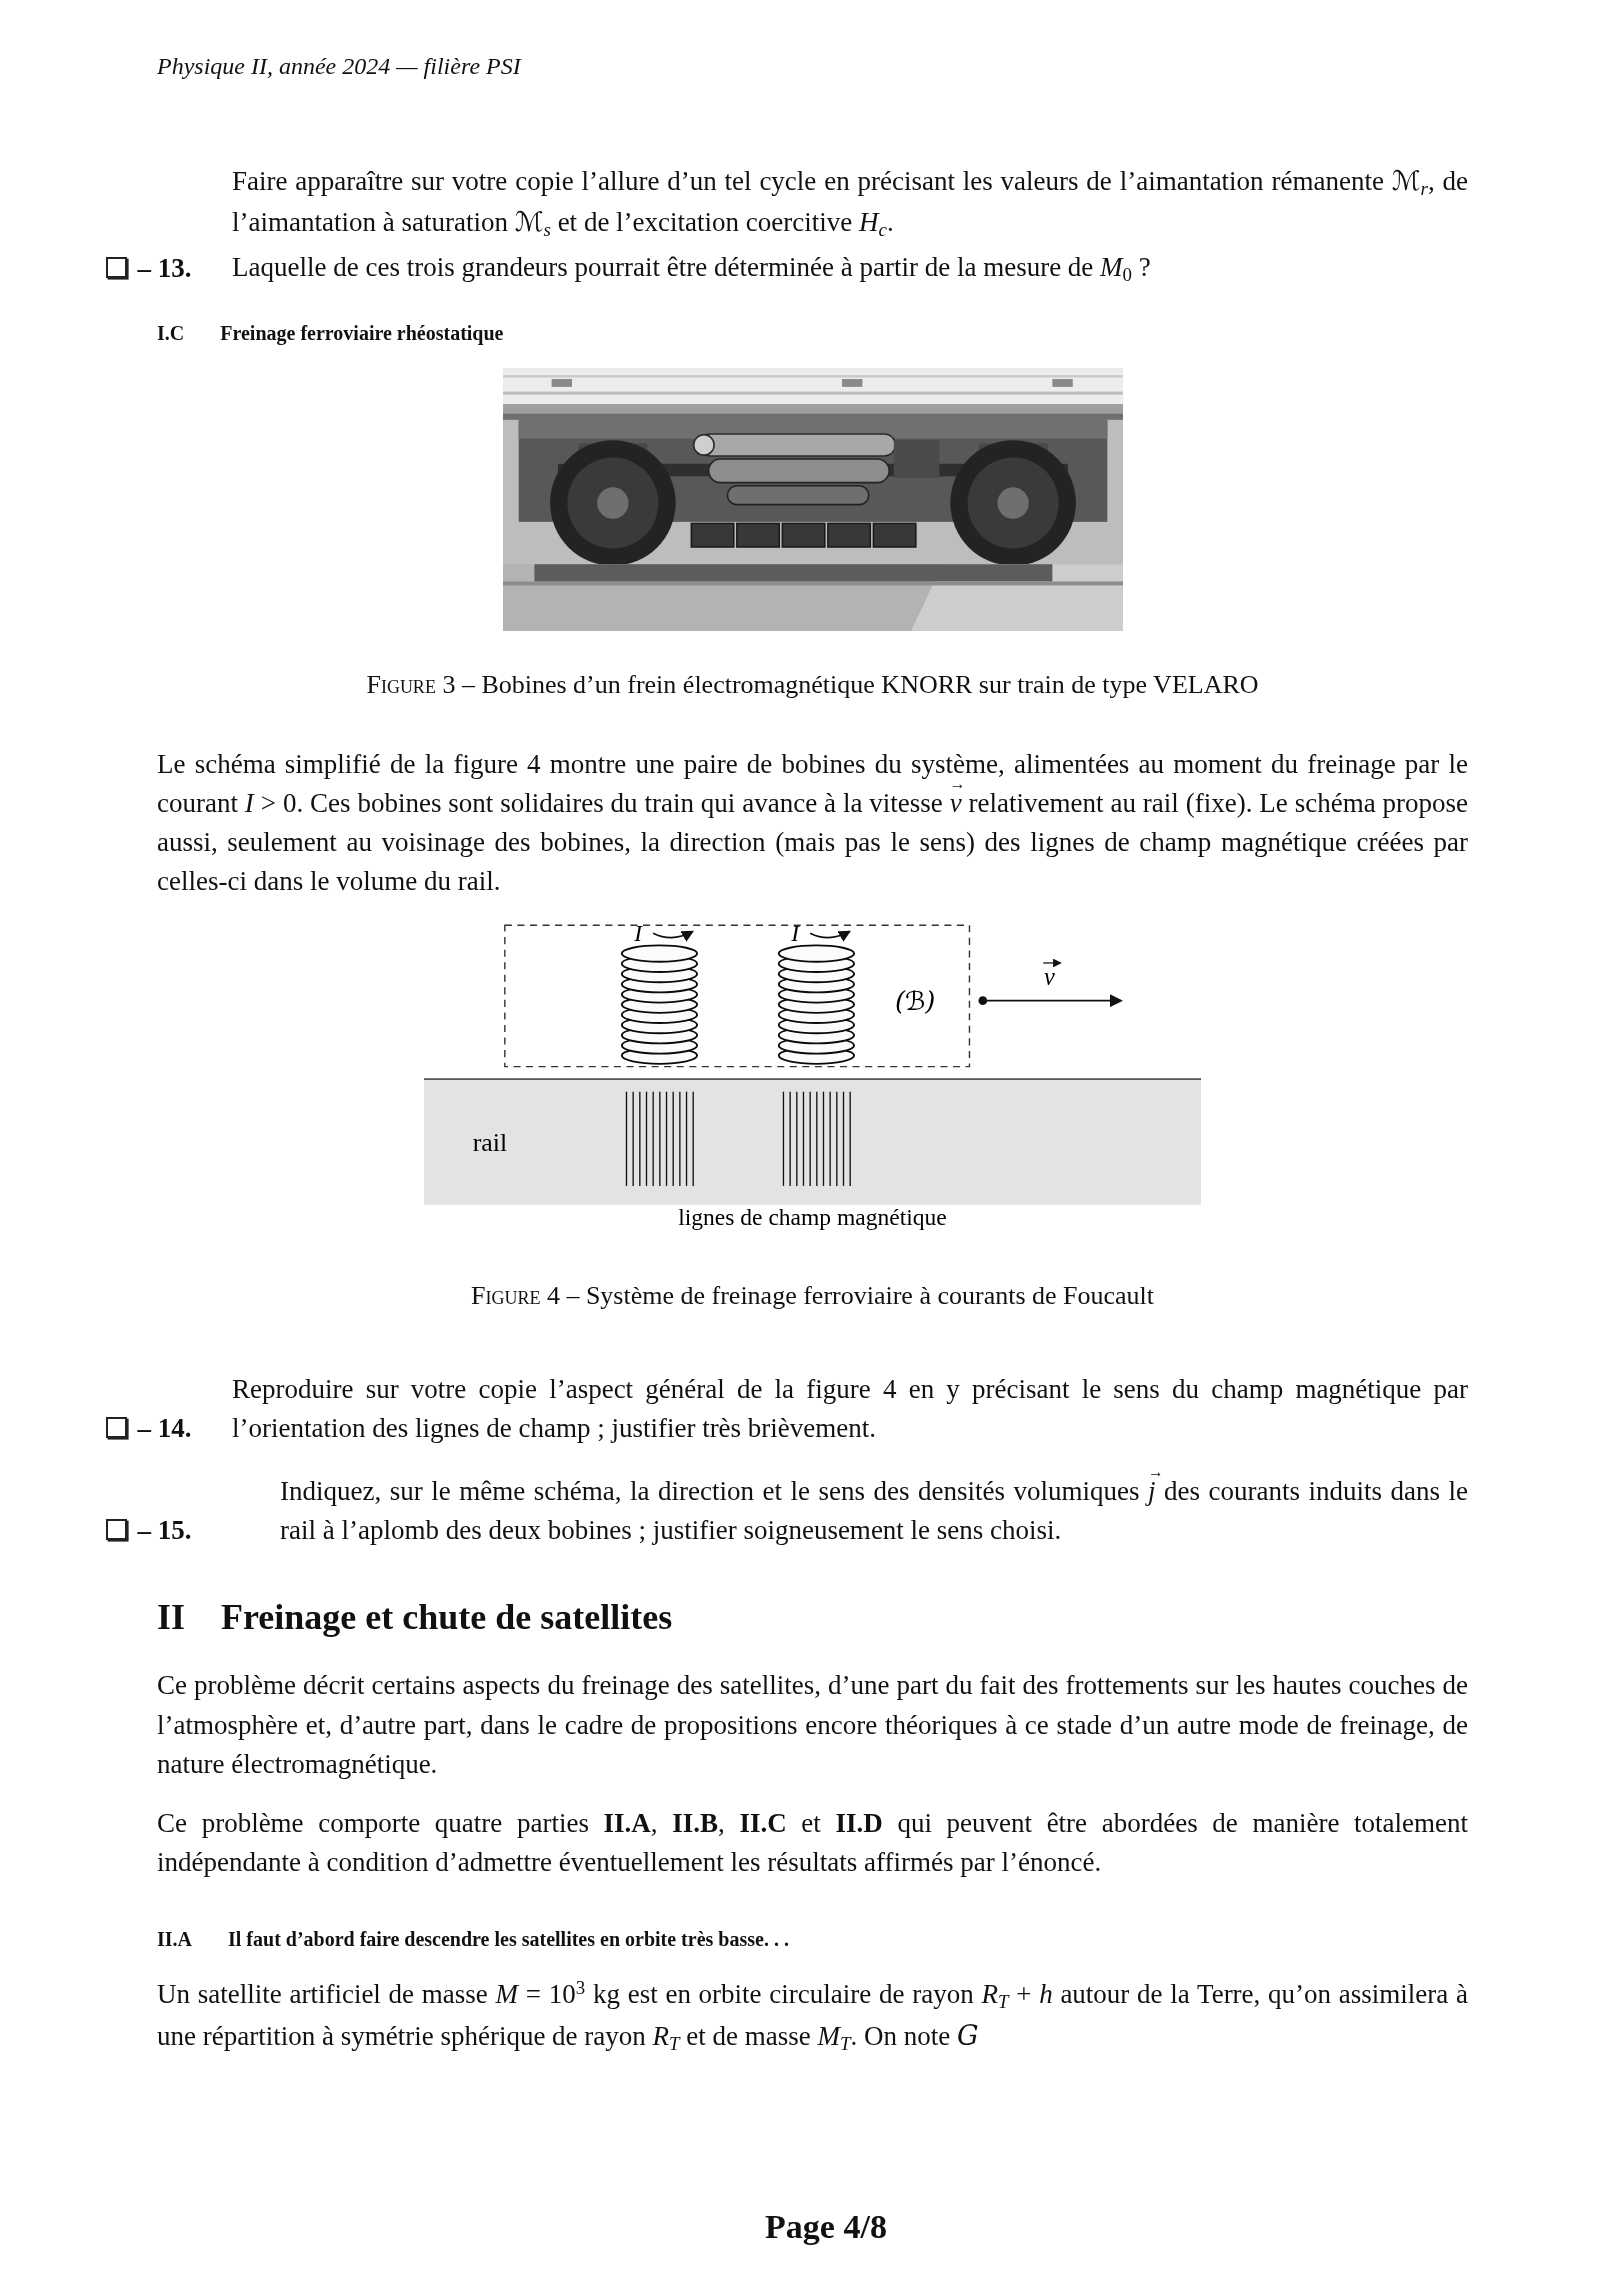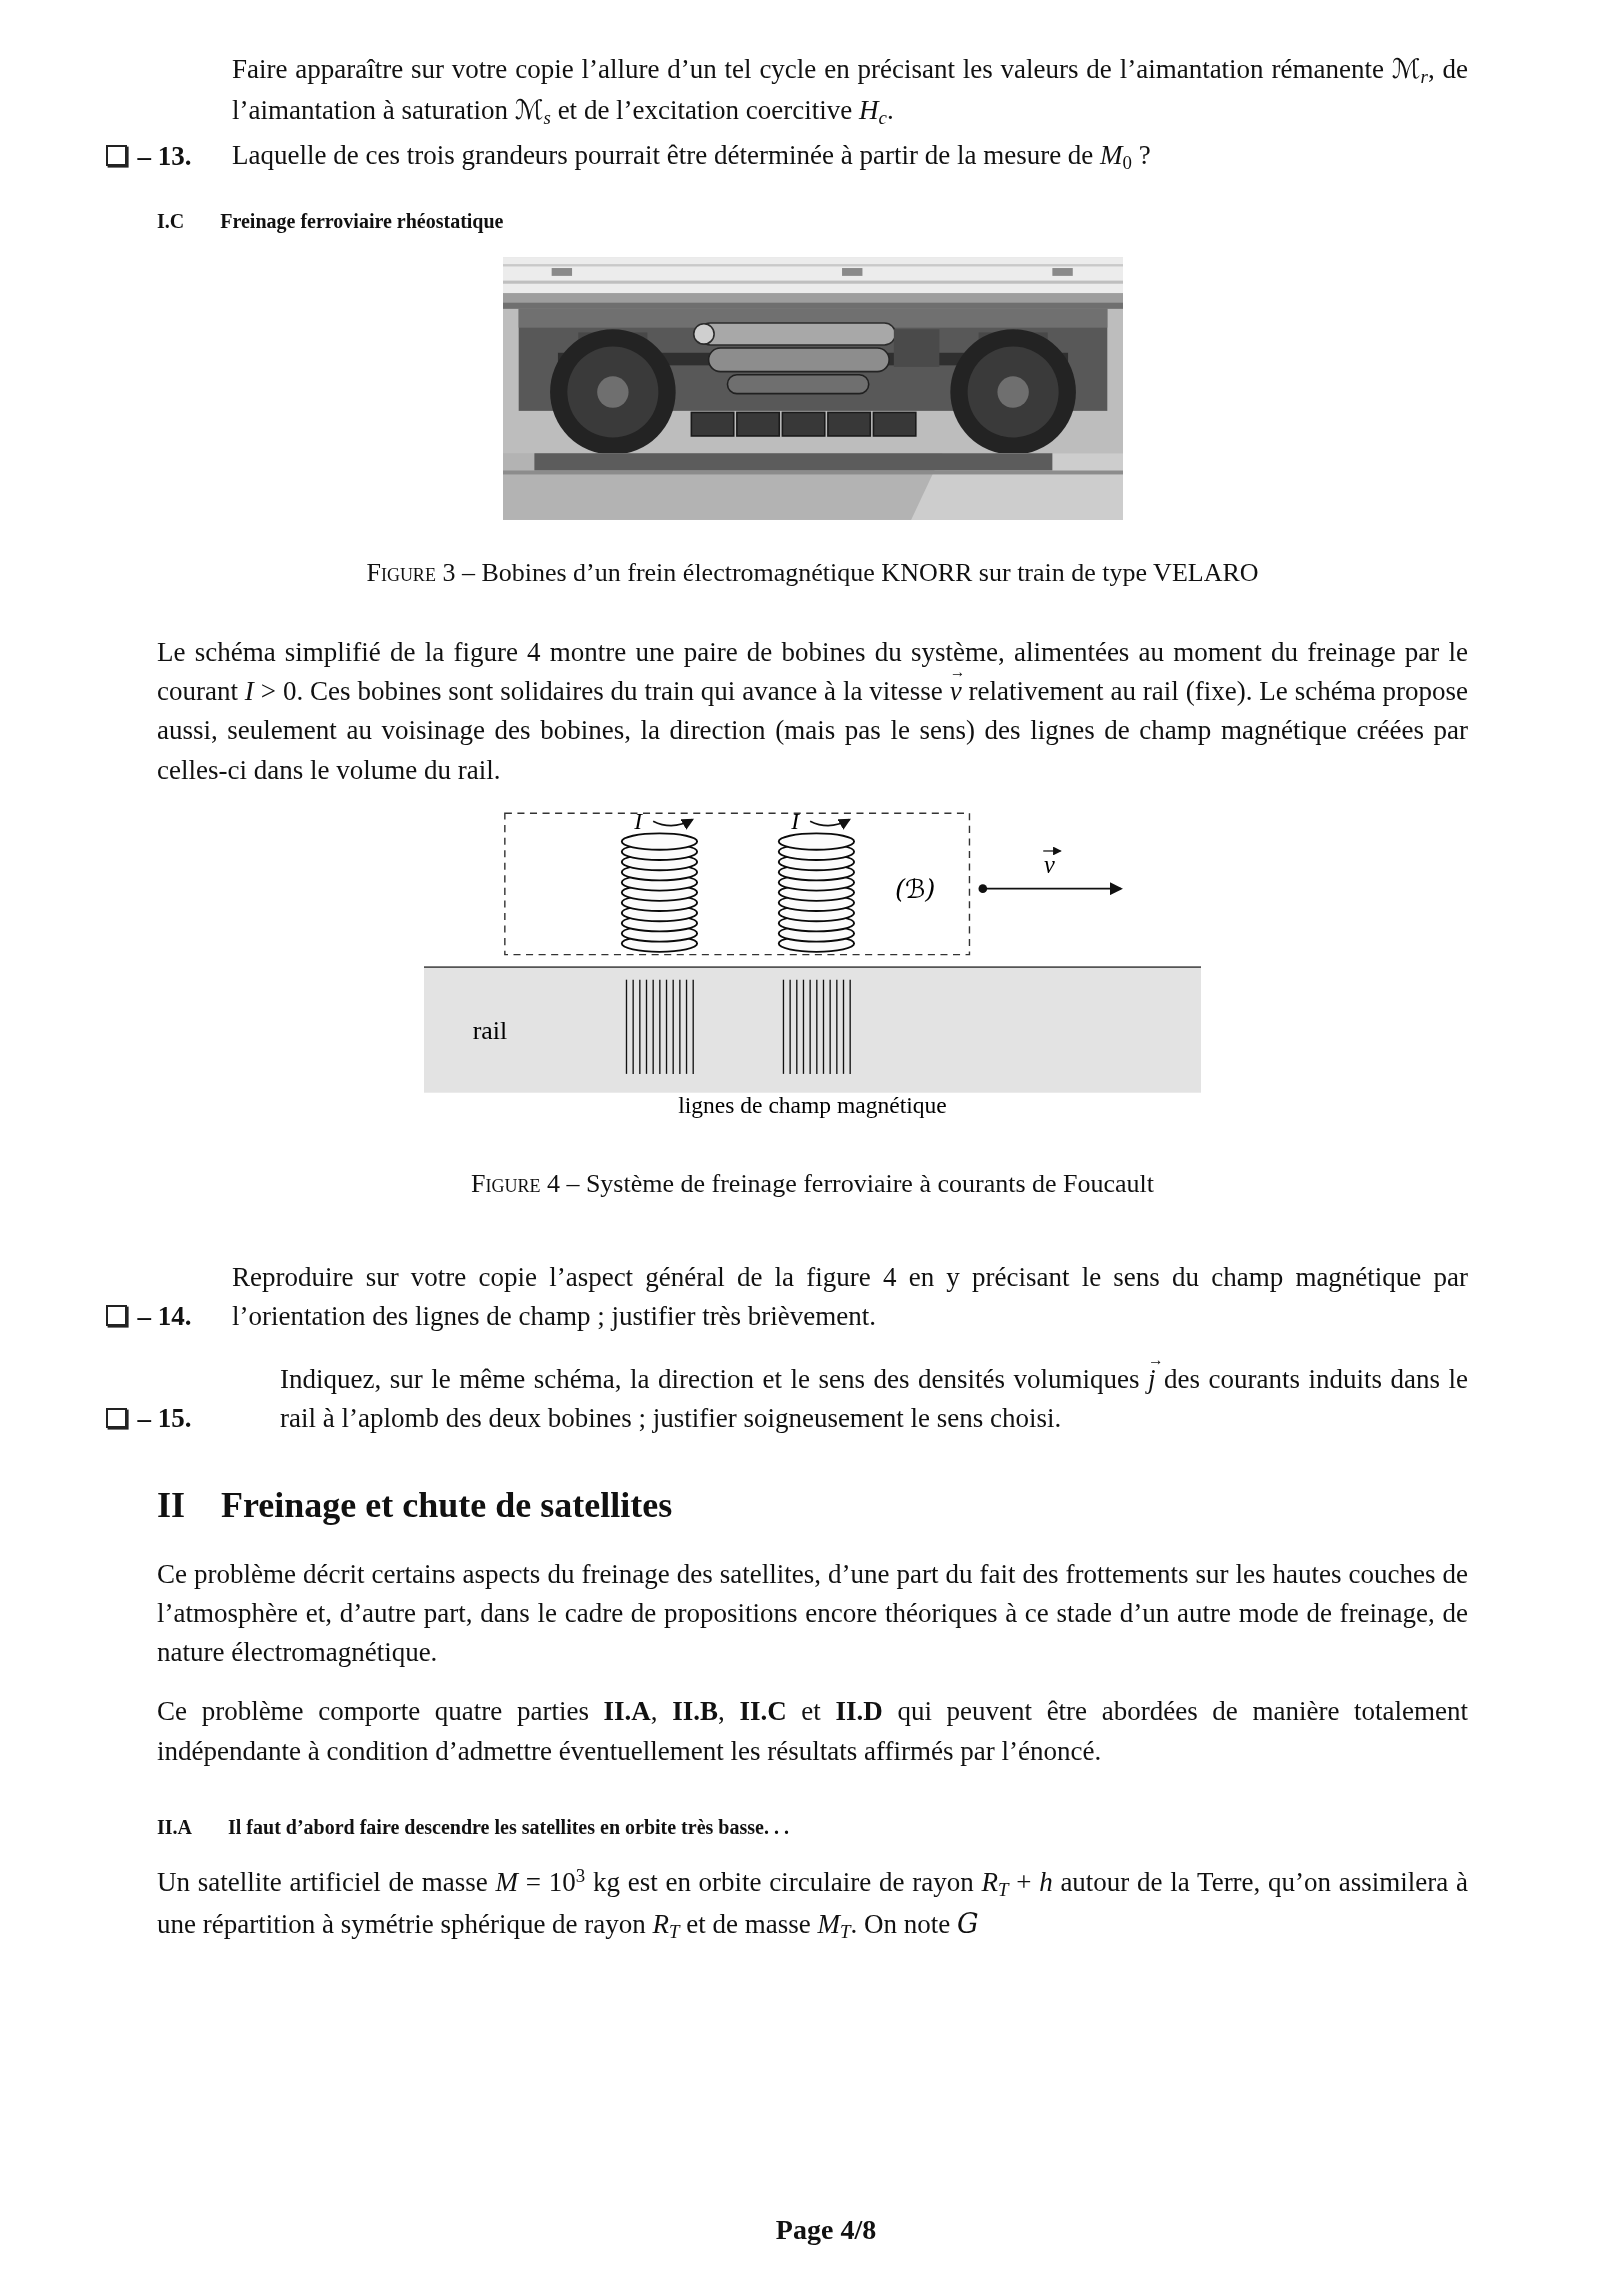--- a/index.html
+++ b/index.html
@@ -28,39 +28,40 @@
   .figwrap{margin-left:51px;text-align:center;}
   .fig3wrap{margin-bottom:23.6px;}
   .fig4wrap{margin-bottom:36px;}
   .figcaption{margin:16px 0 0 51px;text-align:center;font-size:26px;}
   .cap3{margin-bottom:41px;}
   .cap4{margin-bottom:55px;}
   .cap-label{font-variant:small-caps;}
   .q14{margin-bottom:24px;}
   .q15{margin-bottom:46px;gap:48px;}
   .footer{position:absolute;left:0;right:0;bottom:44px;text-align:center;
-          font-weight:bold;font-size:28px;padding-left:29px;}
+          font-weight:bold;font-size:34px;padding-left:29px;}
   
   .st-i{font-style:italic;}
   .st-b{font-weight:bold;}
   .st-sub{font-size:0.7em;vertical-align:-0.25em;}
   .st-sup{font-size:0.7em;vertical-align:0.5em;}
   .st-cal{font-style:italic;font-family:"DejaVu Serif","DejaVu Sans",serif;}
   .st-vec{position:relative;display:inline-block;font-style:italic;}
   .st-vec::after{content:"→";position:absolute;left:0;right:-1.6px;top:-0.72em;
                  font-size:0.58em;text-align:center;font-style:normal;}
   svg text{font-family:"Liberation Serif","DejaVu Serif",serif;}
   .svg-it{font-style:italic;}
   .svg-cal{font-style:italic;font-family:"DejaVu Serif","DejaVu Sans",serif;}
 </style>
 </head>
 <body>
 
 <div class="page">
 
+  <div class="hdr">Physique II, année 2024 — filière PSI</div>
 
   <div class="question" style="margin-bottom:33px;">
     <div class="q-marker">
       <span class="q-box"></span><span class="q-num">– 13.</span>
     </div>
     <div class="q-body">
       <div><span>Faire apparaître sur votre copie l’allure d’un tel cycle en précisant les valeurs de l’aimantation rémanente </span><span class="st-cal">ℳ</span><span class="st-i st-sub">r</span><span>, de l’aimantation à saturation </span><span class="st-cal">ℳ</span><span class="st-i st-sub">s</span><span> et de l’excitation coercitive </span><span class="st-i">H</span><span class="st-i st-sub">c</span><span>.</span></div>
       <div class="para2"><span>Laquelle de ces trois grandeurs pourrait être déterminée à partir de la mesure de </span><span class="st-i">M</span><span class="st-sub">0</span><span> ?</span></div>
     </div>
   </div>

